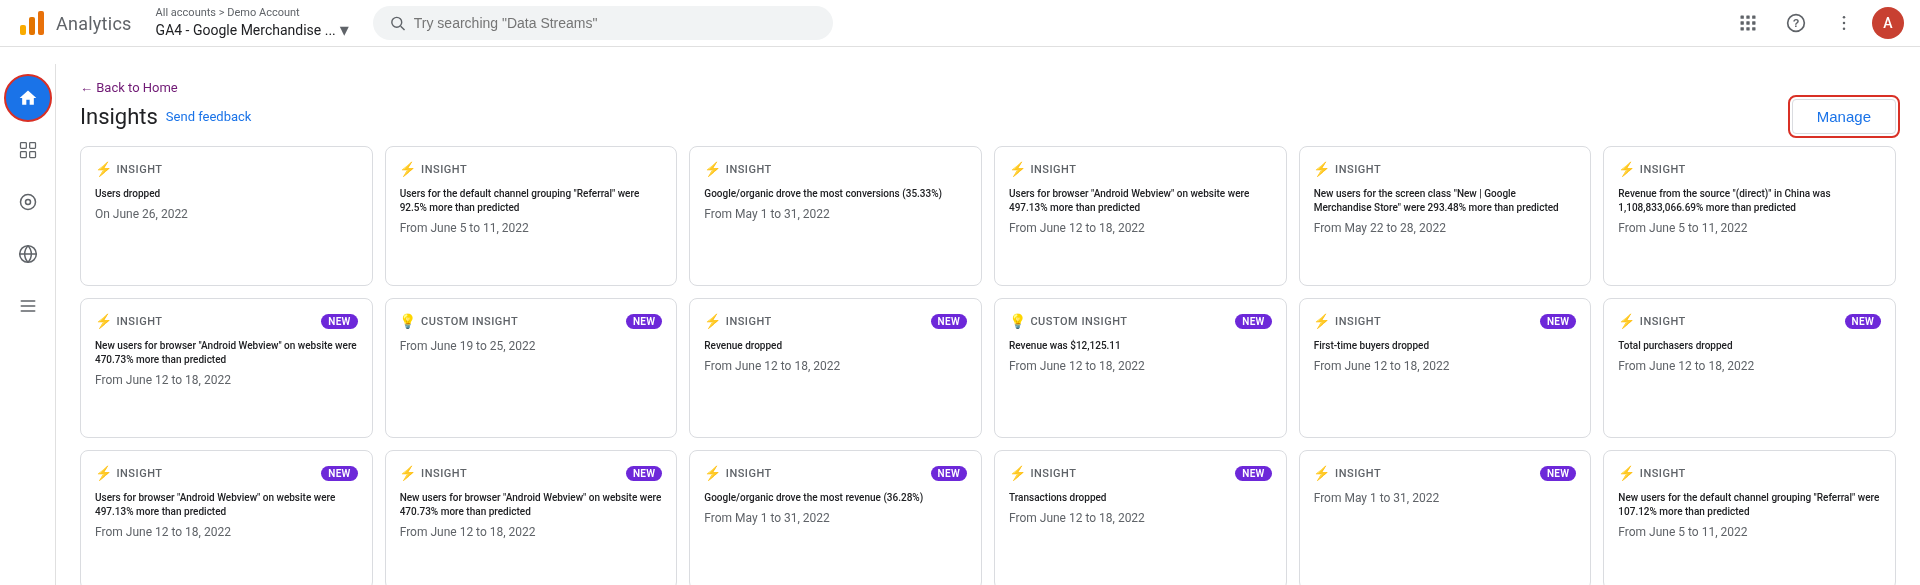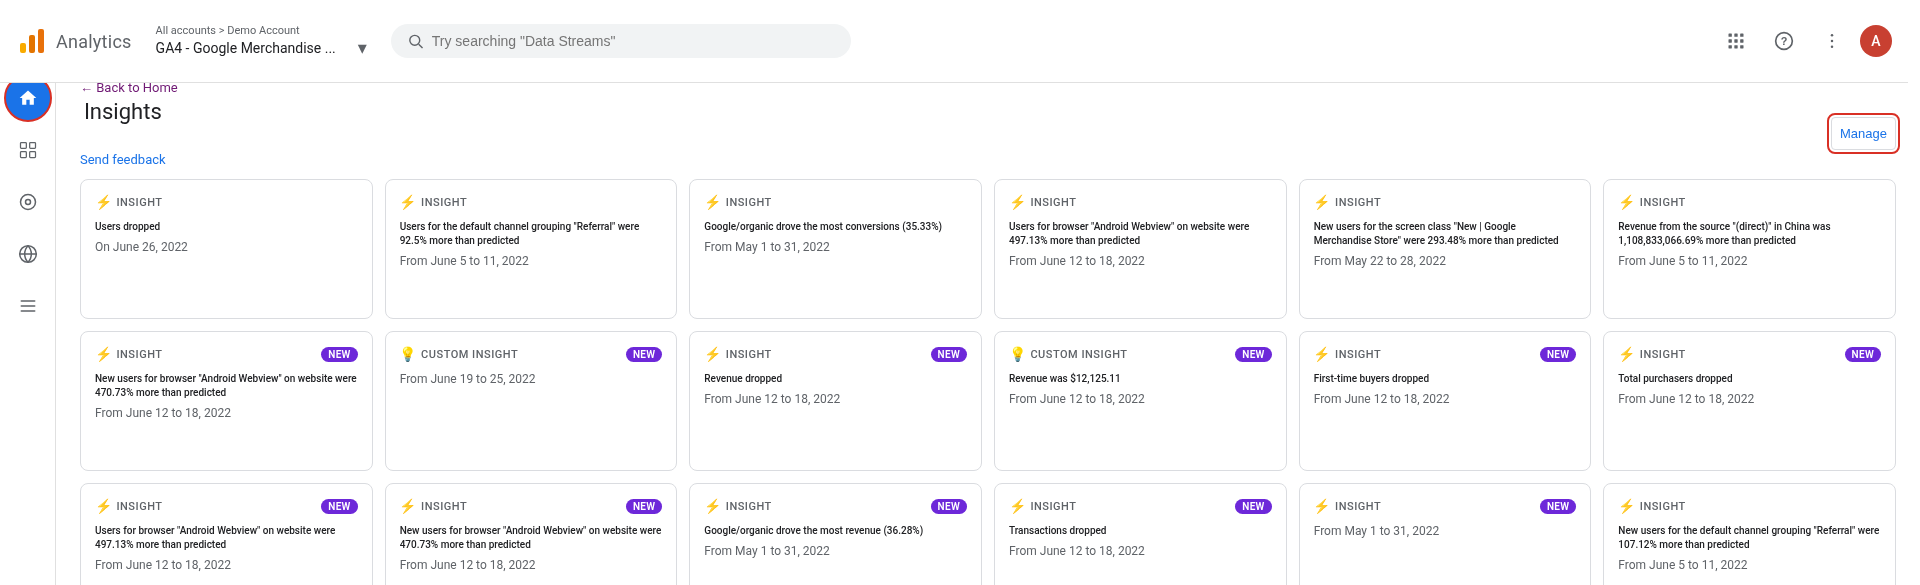--- a/index.html
+++ b/index.html
@@ -2,25 +2,25 @@
 <html><head>
   <meta charset="utf-8">
   <style>
     * { box-sizing: border-box; margin: 0; padding: 0; }
     body { font-family: 'Google Sans', Roboto, Arial, sans-serif; font-size: 13px; background: #fff; color: #202124; overflow-x: hidden; }
 
     
     .top-header {
       display: flex;
       align-items: center;
-      height: 83px;
+      height: 47px;
       padding: 0 16px;
       border-bottom: 1px solid #e0e0e0;
       position: fixed;
-      top: 0; left: 0; right: 12px;
+      top: 0; left: 0; right: 0;
       background: #fff;
       z-index: 100;
     }
     .logo-area {
       display: flex;
       align-items: center;
       gap: 8px;
       min-width: 220px;
     }
     .logo-icon {
@@ -38,21 +38,21 @@
       flex-direction: column;
       margin-left: 16px;
     }
     .account-breadcrumb {
       font-size: 11px;
       color: #5f6368;
     }
     .account-name {
       display: flex;
       align-items: center;
-      gap: 22px;
+      gap: 4px;
       font-size: 14px;
       color: #202124;
       cursor: pointer;
     }
     .chevron-down {
       color: #5f6368;
       font-size: 18px;
     }
     .search-bar {
       flex: 1;
@@ -160,40 +160,39 @@
       gap: 4px;
       color: #701a75;
       font-size: 13px;
       cursor: pointer;
       text-decoration: none;
       margin-bottom: 4px;
     }
     .page-title-row {
       display: flex;
       align-items: center;
-      gap: 28px;
-      flex-direction: column;
+      gap: 8px;
     }
     .page-title {
       font-size: 22px;
       font-weight: 400;
       color: #202124;
     }
     .send-feedback {
       color: #1a73e8;
       font-size: 13px;
       cursor: pointer;
       text-decoration: none;
       text-align: right;
     }
     .manage-btn {
       border: 1px solid #dadce0;
       border-radius: 4px;
-      padding: 8px 8px;
-      font-size: 13px;
+      padding: 8px 24px;
+      font-size: 15px;
       color: #1a73e8;
       cursor: pointer;
       background: #fff;
       font-weight: 500;
       outline: 2px solid #d93025;
       outline-offset: 2px;
     }
 
     
     .cards-grid {

